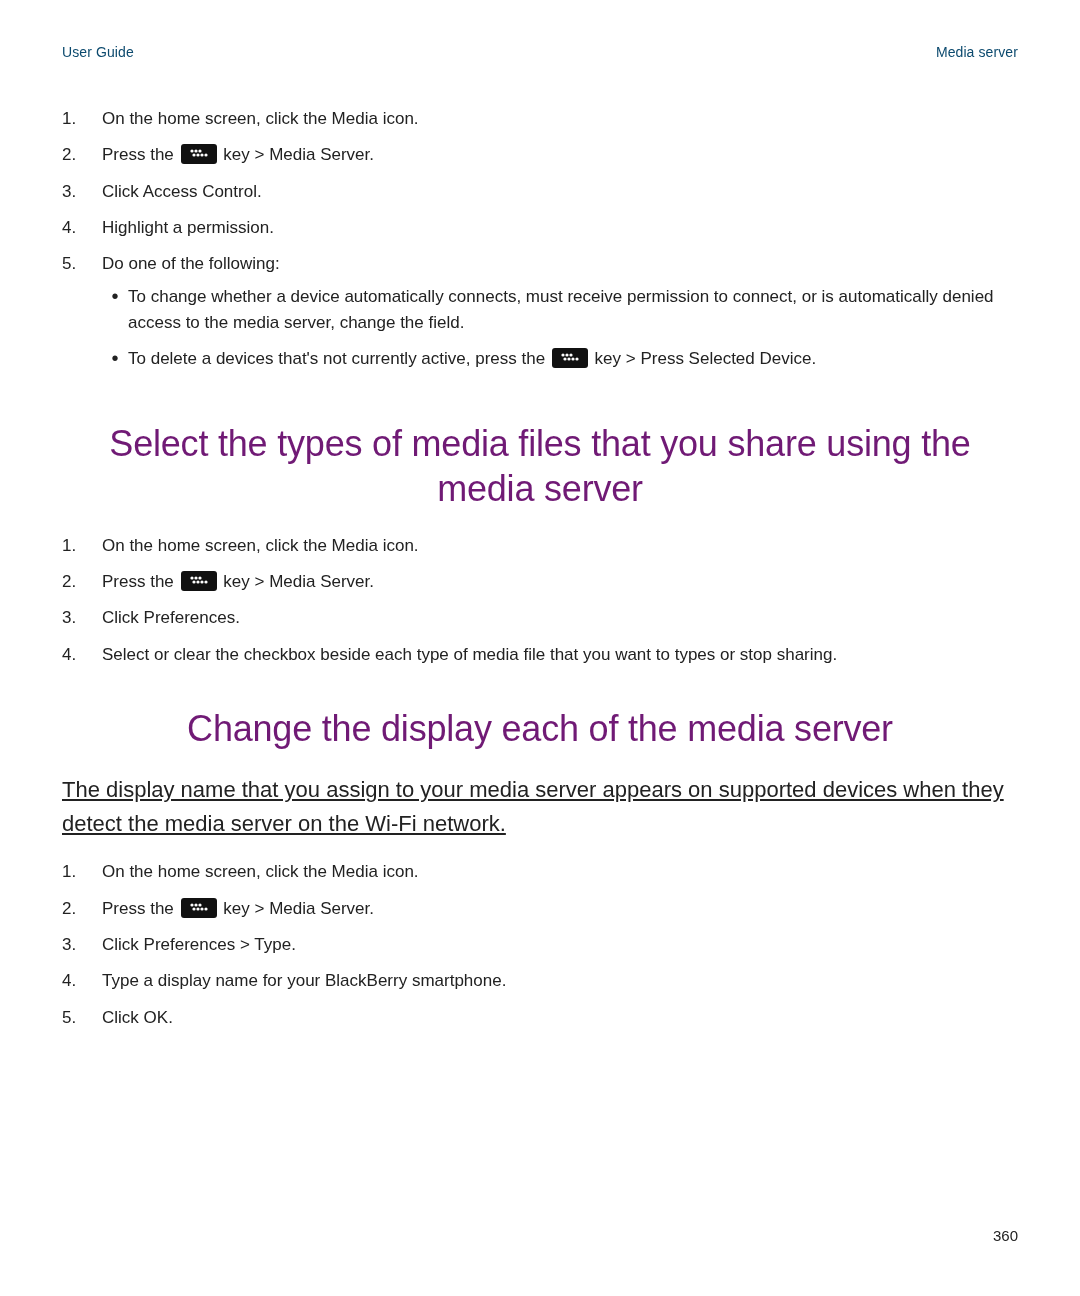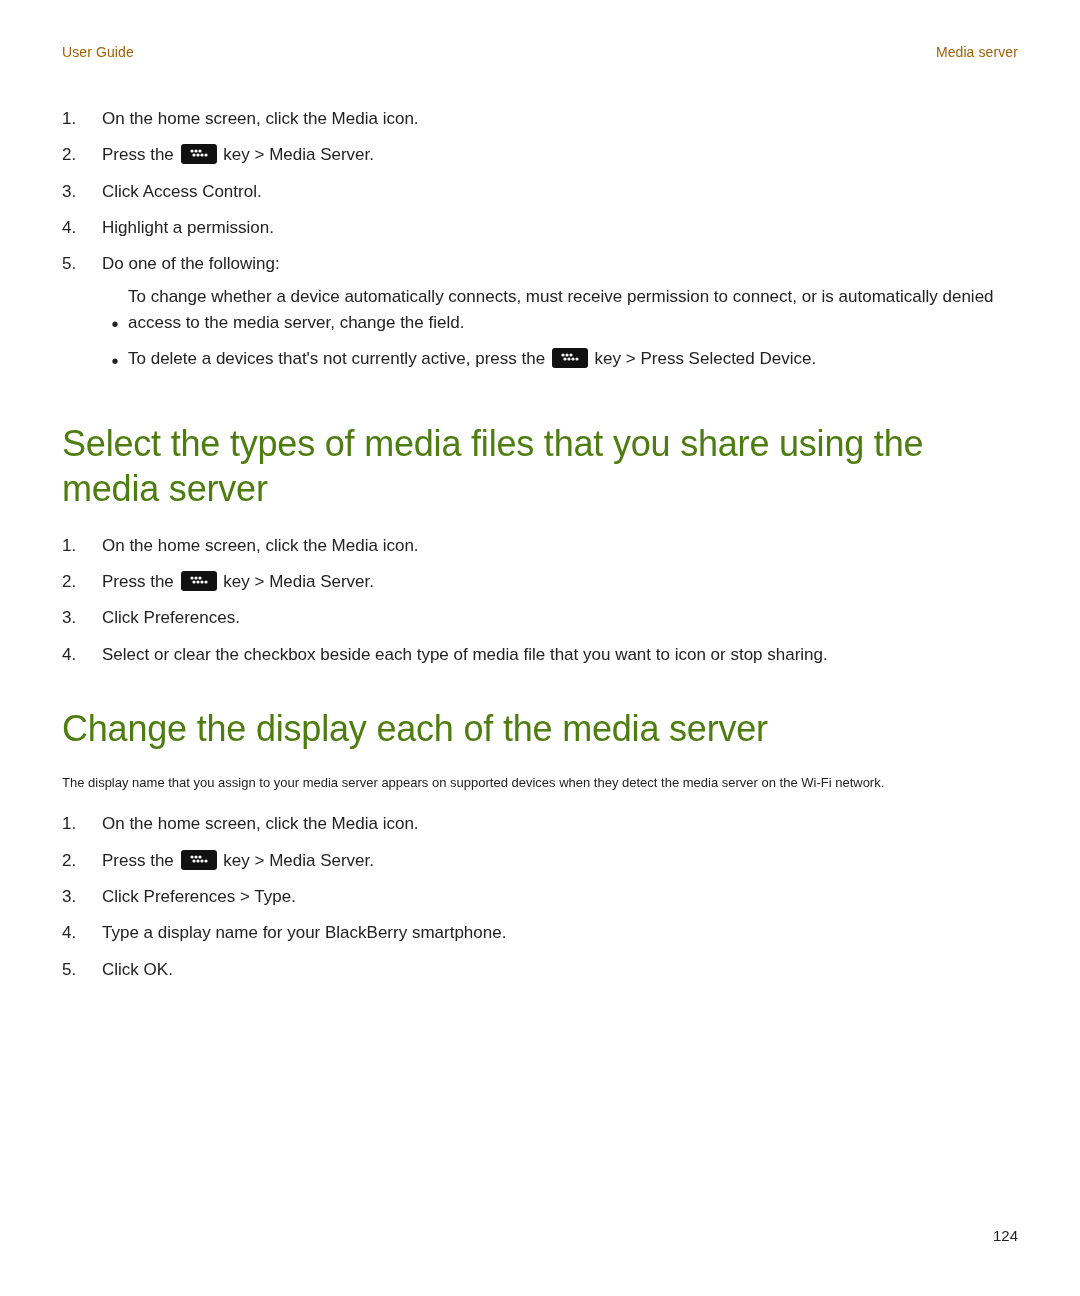--- a/index.html
+++ b/index.html
@@ -13,21 +13,21 @@
     width: 1080px;
     min-height: 1296px;
     box-sizing: border-box;
     padding: 44px 62px 44px 62px;
     position: relative;
   }
   .header {
     display: flex;
     justify-content: space-between;
     font-size: 14px;
-    color: #a16207;
+    color: #0c4a6e;
     margin-bottom: 46px;
     letter-spacing: 0.1px;
   }
   ol.steps {
     list-style: none;
     margin: 0 0 34px 0;
     padding: 0;
     font-size: 17px;
     line-height: 1.55;
   }
@@ -44,46 +44,48 @@
   ol.steps > li > .body {
     flex: 1;
   }
   ul.sub {
     list-style: none;
     margin: 6px 0 0 0;
     padding: 0;
   }
   ul.sub > li {
     display: flex;
-    align-items: flex-end;
+    align-items: flex-start;
     margin: 0 0 10px 0;
   }
   ul.sub > li::before {
     content: "\2022";
     width: 26px;
     flex: 0 0 26px;
     font-size: 20px;
     line-height: 1.2;
     text-align: center;
   }
   .sub-body {
     flex: 1;
   }
   h2.section {
     font-weight: 400;
     font-size: 36px;
     line-height: 1.25;
     margin: 38px 0 22px 0;
-    color: #4d7c0f;
+    color: #701a75;
     letter-spacing: -0.2px;
+    text-align: center;
   }
   p.para {
-    font-size: 13px;
+    font-size: 22px;
     line-height: 1.55;
     margin: 12px 0 18px 0;
+    text-decoration: underline;
   }
   .bold { font-weight: 400; }
   .icon-key {
     display: inline-block;
     width: 36px;
     height: 20px;
     background: #111;
     color: #fff;
     border-radius: 3px;
     vertical-align: -4px;
@@ -213,21 +215,21 @@
       </span>
     </li>
     <li>
       <span class="num">3.</span>
       <span class="body">
         <span>Click </span><span class="bold">Preferences</span><span>.</span>
       </span>
     </li>
     <li>
       <span class="num">4.</span>
-      <span class="body">Select or clear the checkbox beside each type of media file that you want to icon or stop sharing.</span>
+      <span class="body">Select or clear the checkbox beside each type of media file that you want to types or stop sharing.</span>
     </li>
   </ol>
 
   <h2 class="section">Change the display each of the media server</h2>
 
   <p class="para">The display name that you assign to your media server appears on supported devices when they detect the media server on the Wi-Fi network.</p>
 
   <ol class="steps">
     <li>
       <span class="num">1.</span>
@@ -266,14 +268,14 @@
       <span class="body">Type a display name for your BlackBerry smartphone.</span>
     </li>
     <li>
       <span class="num">5.</span>
       <span class="body">
         <span>Click </span><span class="bold">OK</span><span>.</span>
       </span>
     </li>
   </ol>
 
-  <div class="footer-page">124</div>
+  <div class="footer-page">360</div>
 </div>
 
 </body></html>

